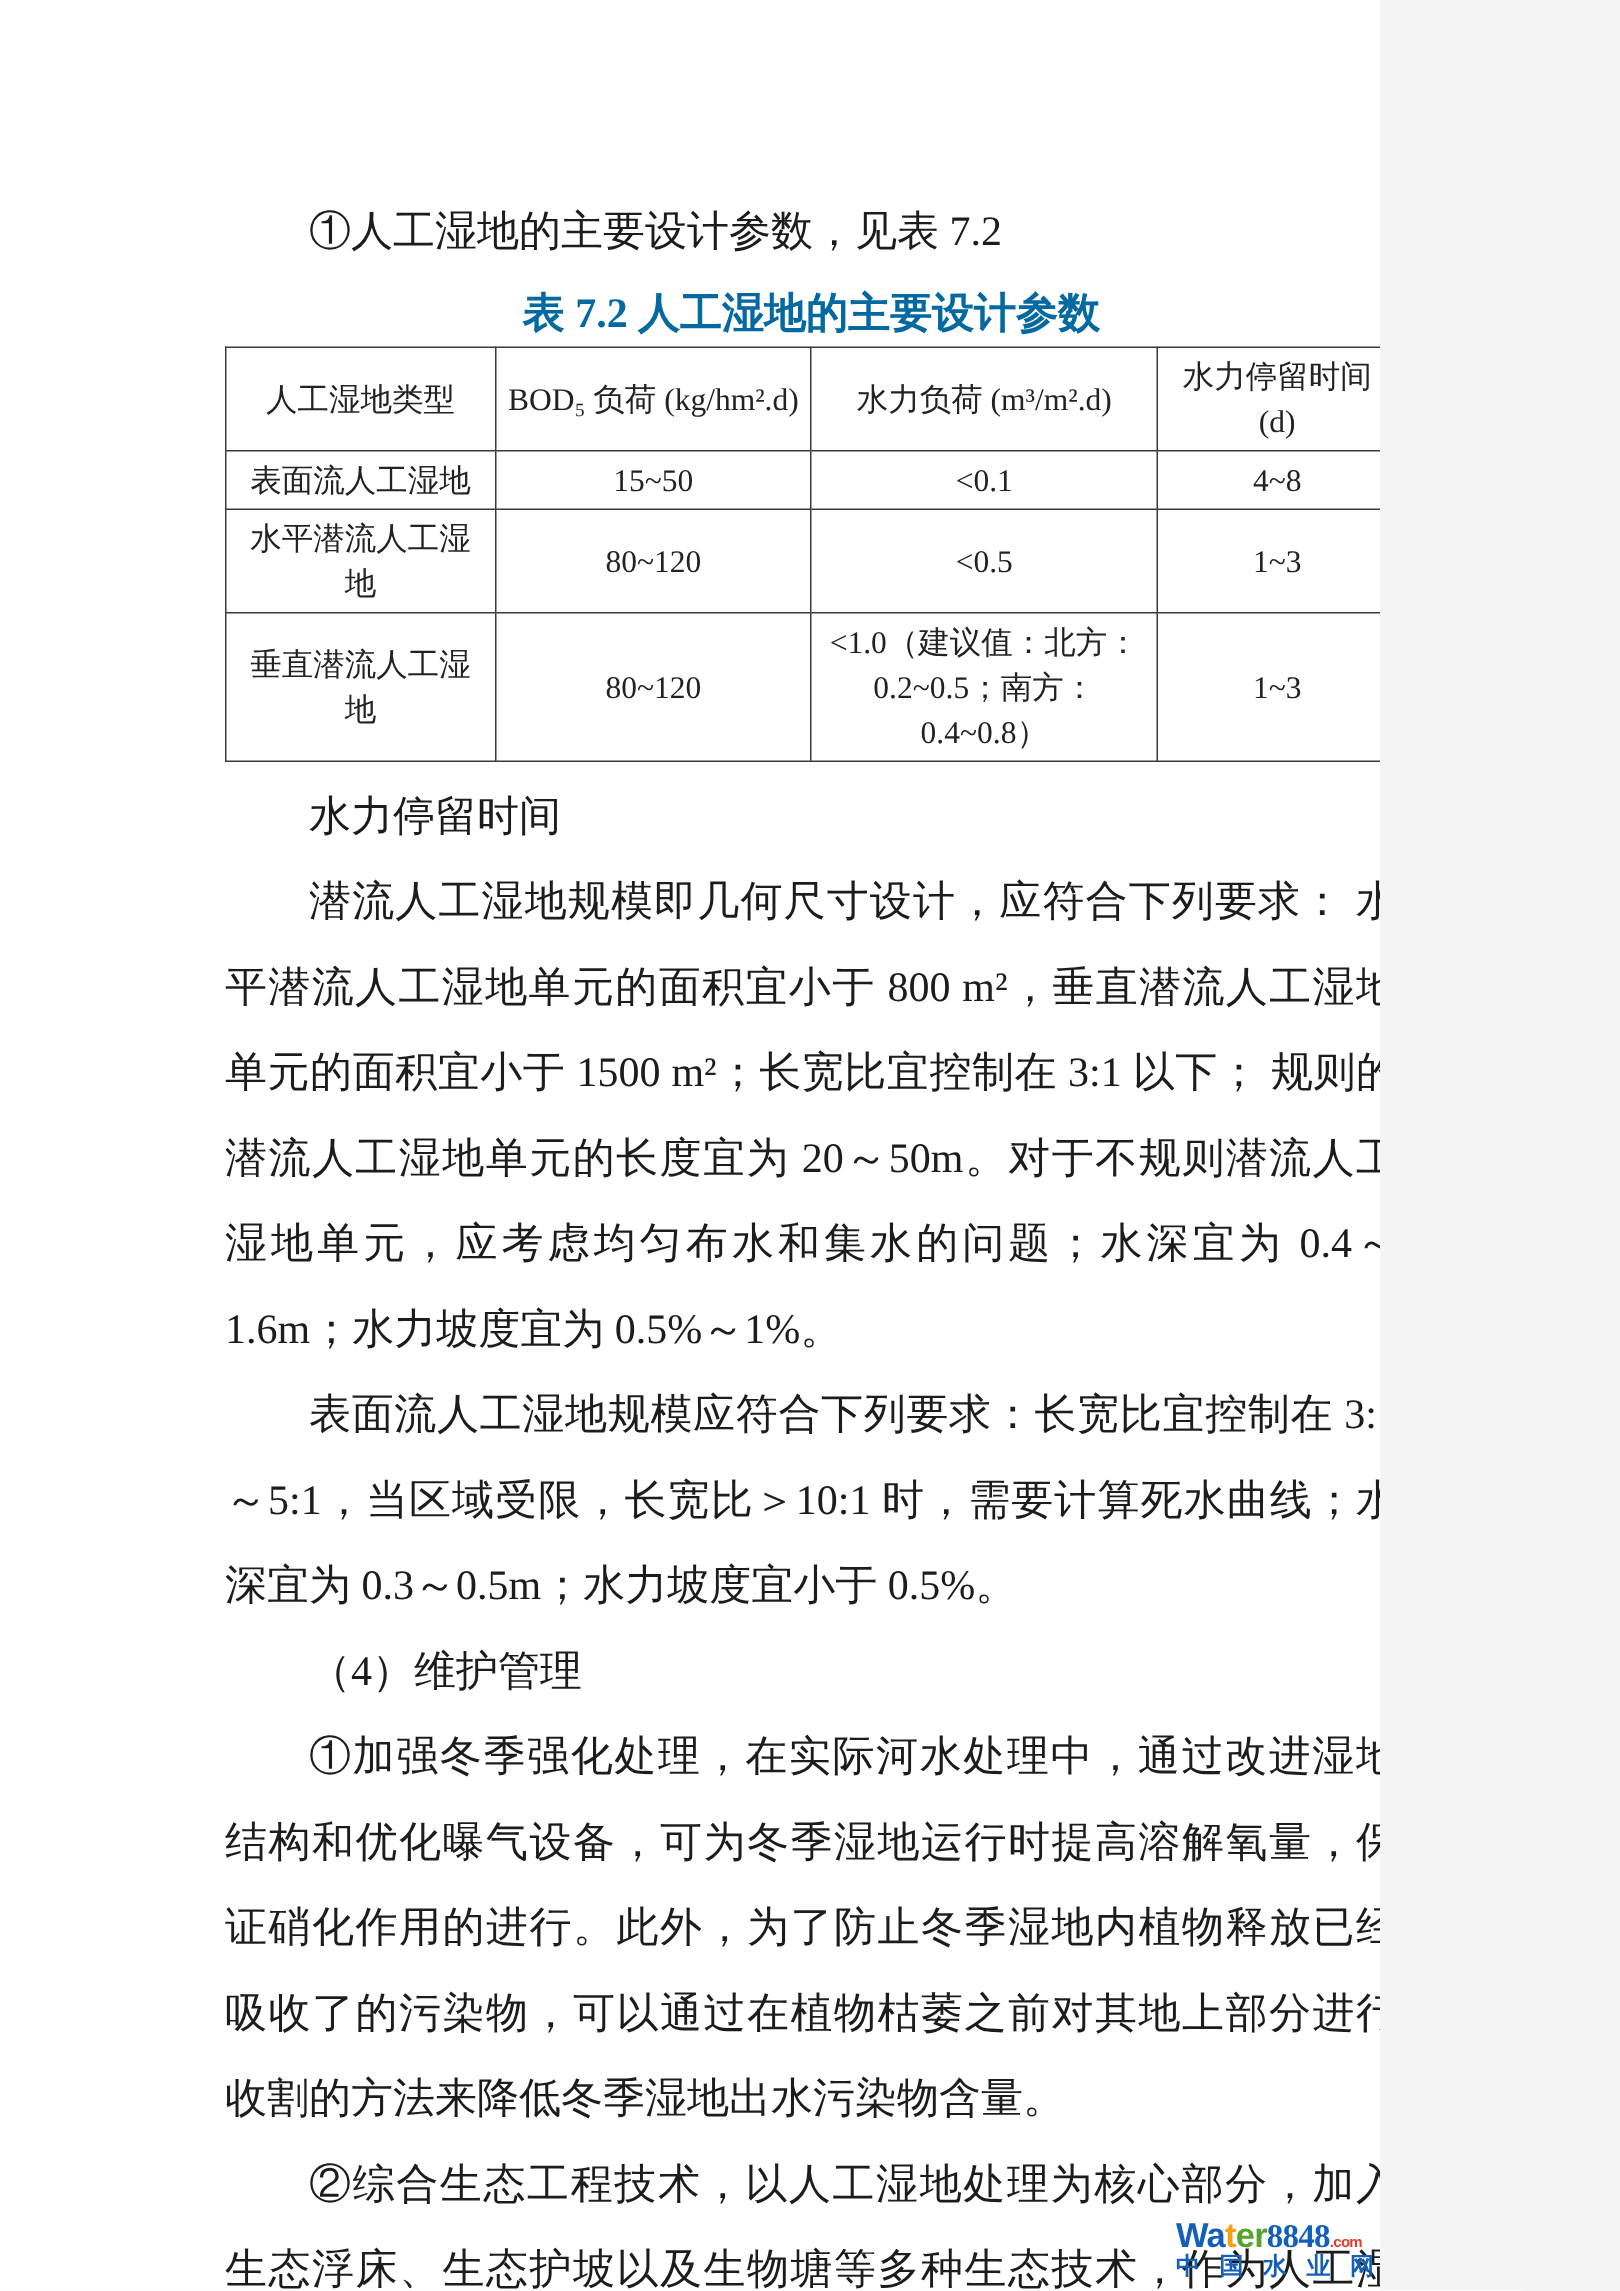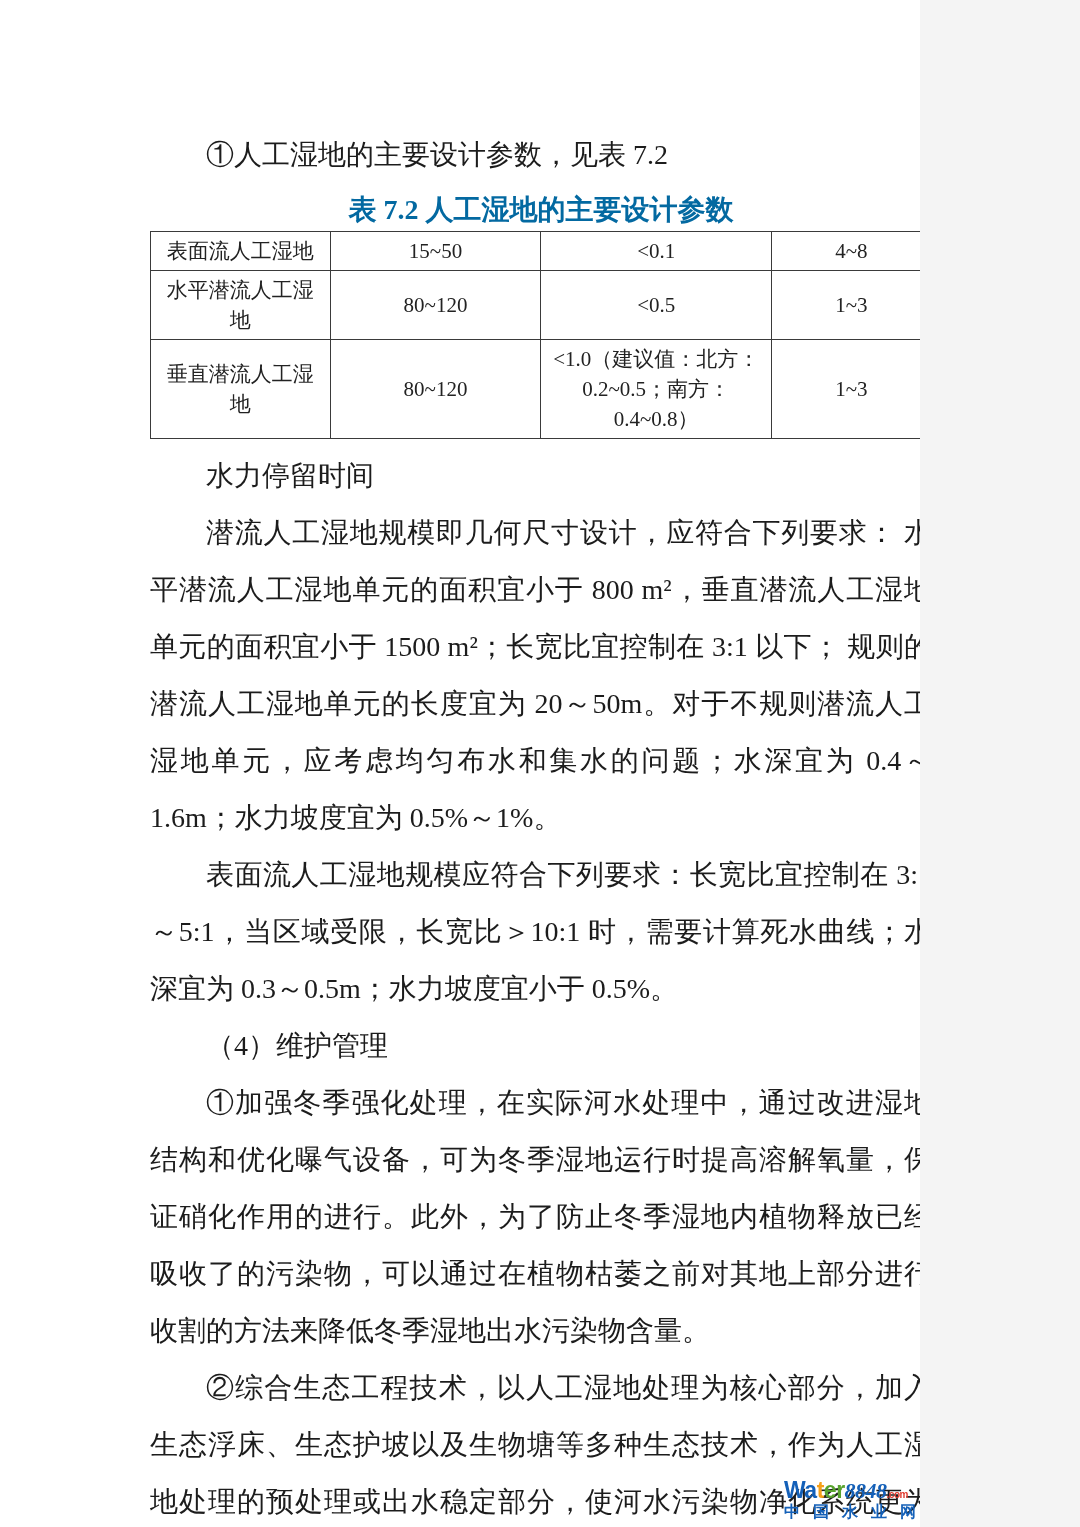--- a/index.html
+++ b/index.html
@@ -73,21 +73,20 @@
     line-height:1.05;
   }
   .wm-brand {
     white-space:nowrap;
     font-weight:bold;
     font-size:23px;
     letter-spacing:-0.5px;
   }
   .wm-number {
     font-family:"Liberation Serif","DejaVu Serif",serif;
-    font-style:italic;
     font-weight:bold;
     font-size:22px;
   }
   .wm-tld {
     font-size:10px;
     font-weight:bold;
     vertical-align:baseline;
   }
   .wm-subtitle {
     display:flex;
@@ -109,20 +108,26 @@
     <div class="table-caption">表 7.2 人工湿地的主要设计参数</div>
 
     <table class="params">
       <colgroup>
         <col class="col-type">
           <col class="col-bod">
           <col class="col-hydro">
           <col class="col-hrt">
       </colgroup>
       <tbody>
+        <tr>
+          <td>人工湿地类型</td>
+          <td>BOD₅ 负荷 (kg/hm².d)</td>
+          <td>水力负荷 (m³/m².d)</td>
+          <td>水力停留时间 (d)</td>
+        </tr>
         <tr>
           <td>表面流人工湿地</td>
           <td>15~50</td>
           <td>&lt;0.1</td>
           <td>4~8</td>
         </tr>
         <tr>
           <td>水平潜流人工湿地</td>
           <td>80~120</td>
           <td>&lt;0.5</td>

